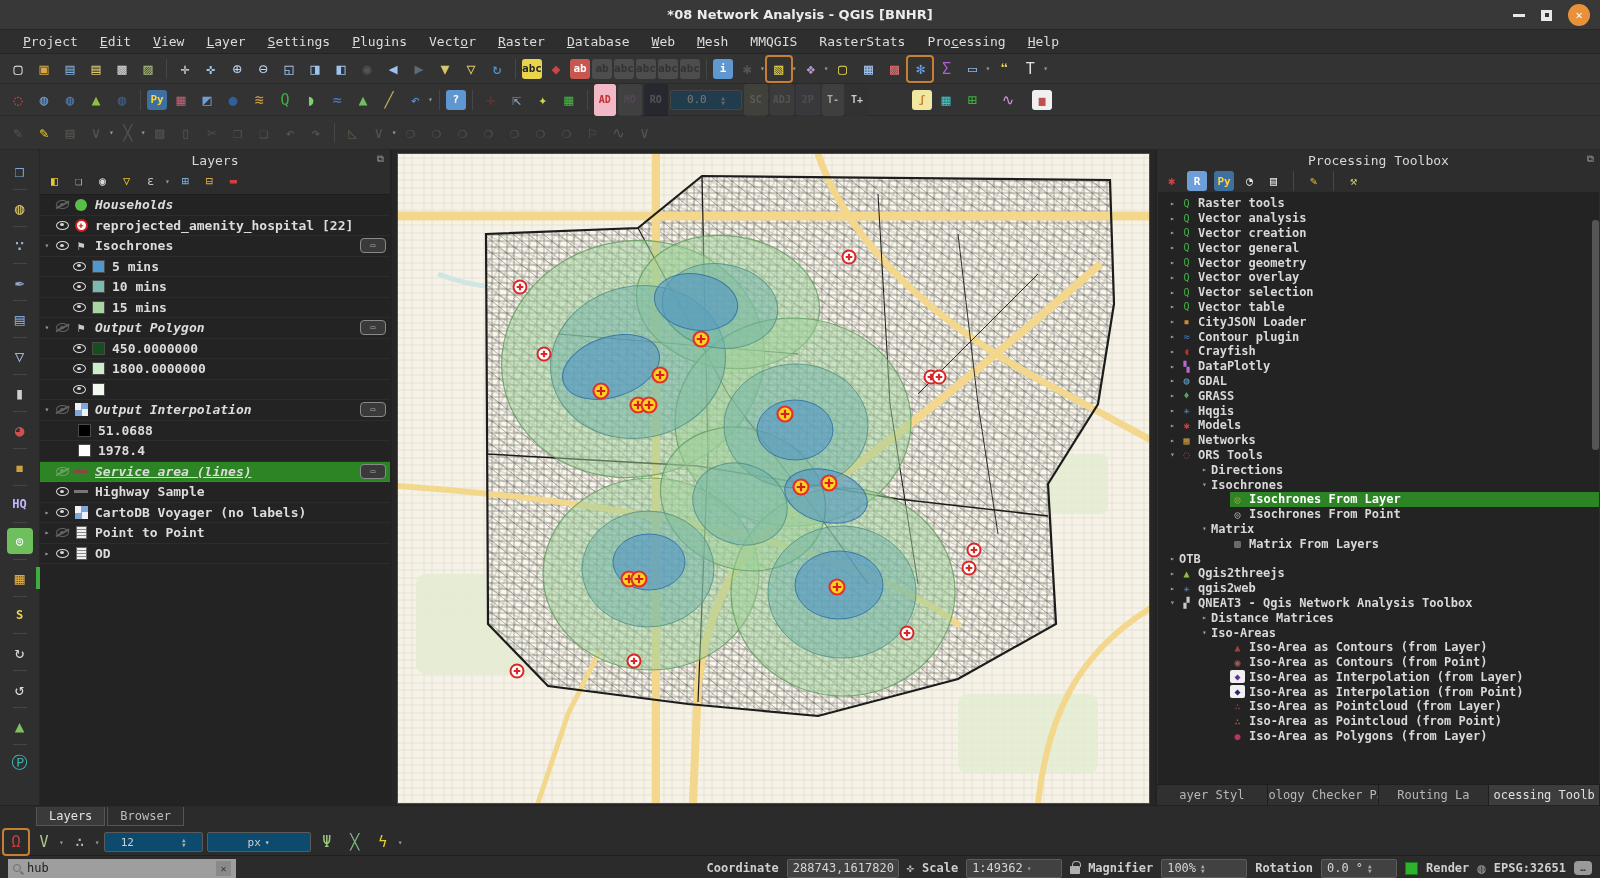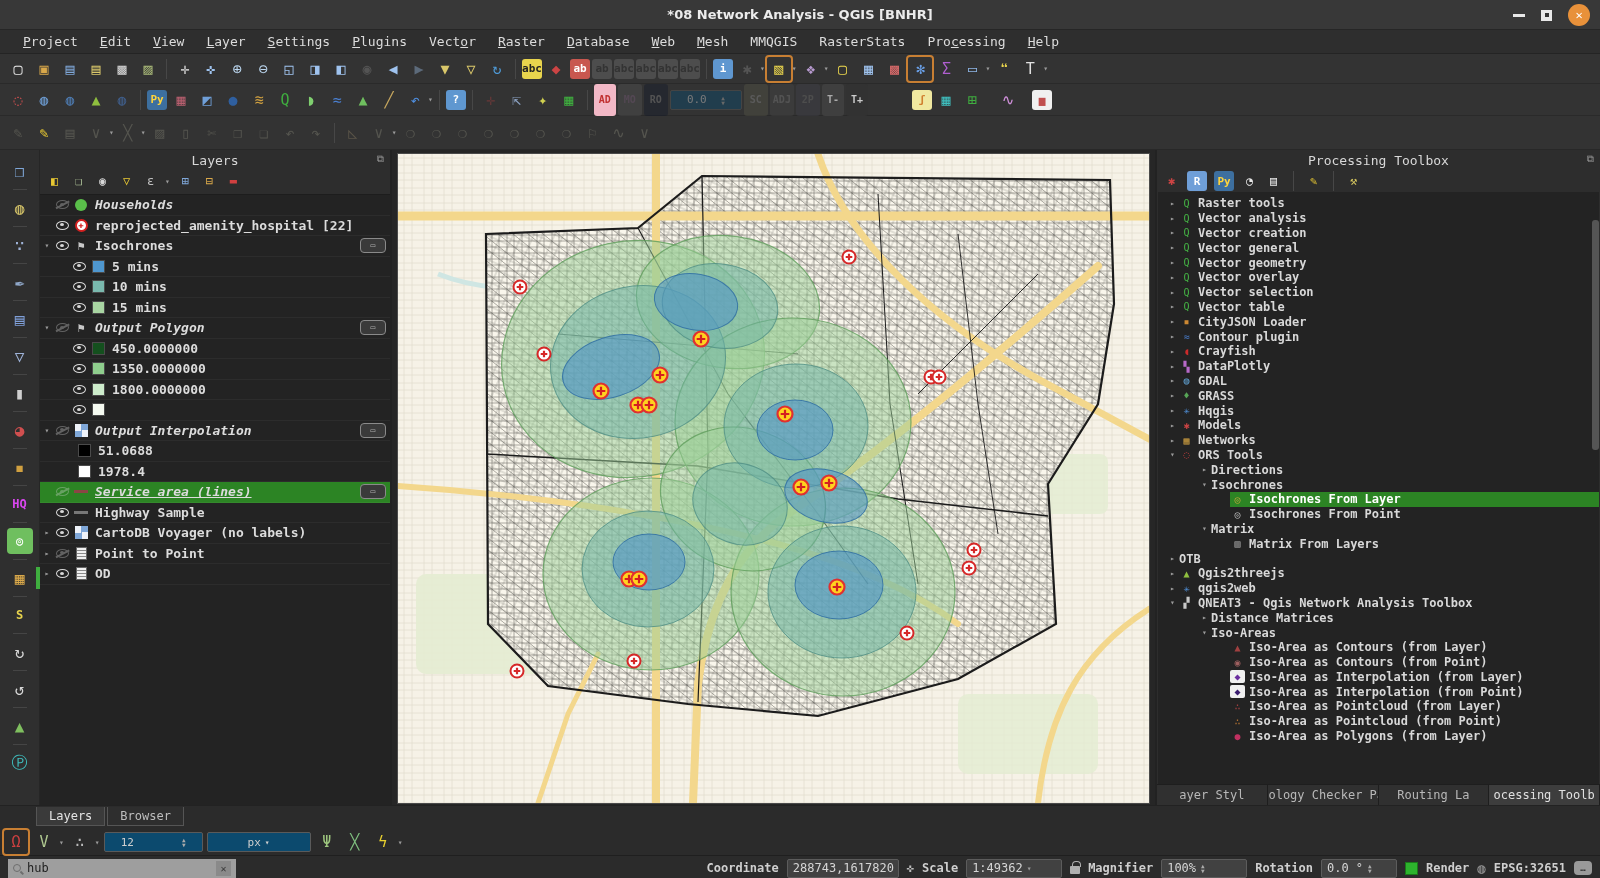--- a/index.html
+++ b/index.html
@@ -274,21 +274,21 @@
       <span class="lsi" style="color: rgb(127, 159, 216);">▤</span>
       <span class="lsep"></span>
       <span class="lsi" style="color: rgb(159, 179, 216);">▽</span>
       <span class="lsep"></span>
       <span class="lsi" style="color: rgb(207, 207, 207);">▮</span>
       <span class="lsep"></span>
       <span class="lsi" style="color: rgb(208, 79, 79);">◕</span>
       <span class="lsep"></span>
       <span class="lsi" style="color: rgb(208, 160, 64);">▪</span>
       <span class="lsep"></span>
-      <span class="lsi" style="font-size: 12px; font-weight: bold; color: #d946ef;">HQ</span>
+      <span class="lsi" style="font-size: 12px; font-weight: bold; color: #c4b5fd;">HQ</span>
       <span class="lsep"></span>
       <span class="lsi" style="font-size: 12px; font-weight: bold; color: rgb(255, 255, 255); background: rgb(111, 191, 95); border-radius: 4px;">◎</span>
       <span class="lsep"></span>
       <span class="lsi act" style="color: rgb(217, 168, 74);">▦</span>
       <span class="lsep"></span>
       <span class="lsi" style="font-size: 12px; font-weight: bold; color: rgb(232, 212, 77);">S</span>
       <span class="lsep"></span>
       <span class="lsi" style="color: rgb(216, 216, 216);">↻</span>
       <span class="lsep"></span>
       <span class="lsi" style="color: rgb(216, 216, 216);">↺</span>
@@ -377,29 +377,20 @@
           <span class="lbadge">▭</span>
         </div>
         <div class="lrow">
           <span class="ind1"></span>
           <span class="larr"></span>
           <span class="eye"></span>
           <span class="lsym">
             <span class="sym-sq" style="background: rgb(20, 80, 30);"></span>
           </span>
           <span class="llab">450.0000000</span>
-        </div>
-        <div class="lrow">
-          <span class="ind1"></span>
-          <span class="larr"></span>
-          <span class="eye"></span>
-          <span class="lsym">
-            <span class="sym-sq" style="background: rgb(143, 206, 141);"></span>
-          </span>
-          <span class="llab">1350.0000000</span>
         </div>
         <div class="lrow">
           <span class="ind1"></span>
           <span class="larr"></span>
           <span class="eye"></span>
           <span class="lsym">
             <span class="sym-sq" style="background: rgb(205, 236, 203);"></span>
           </span>
           <span class="llab">1800.0000000</span>
         </div>

